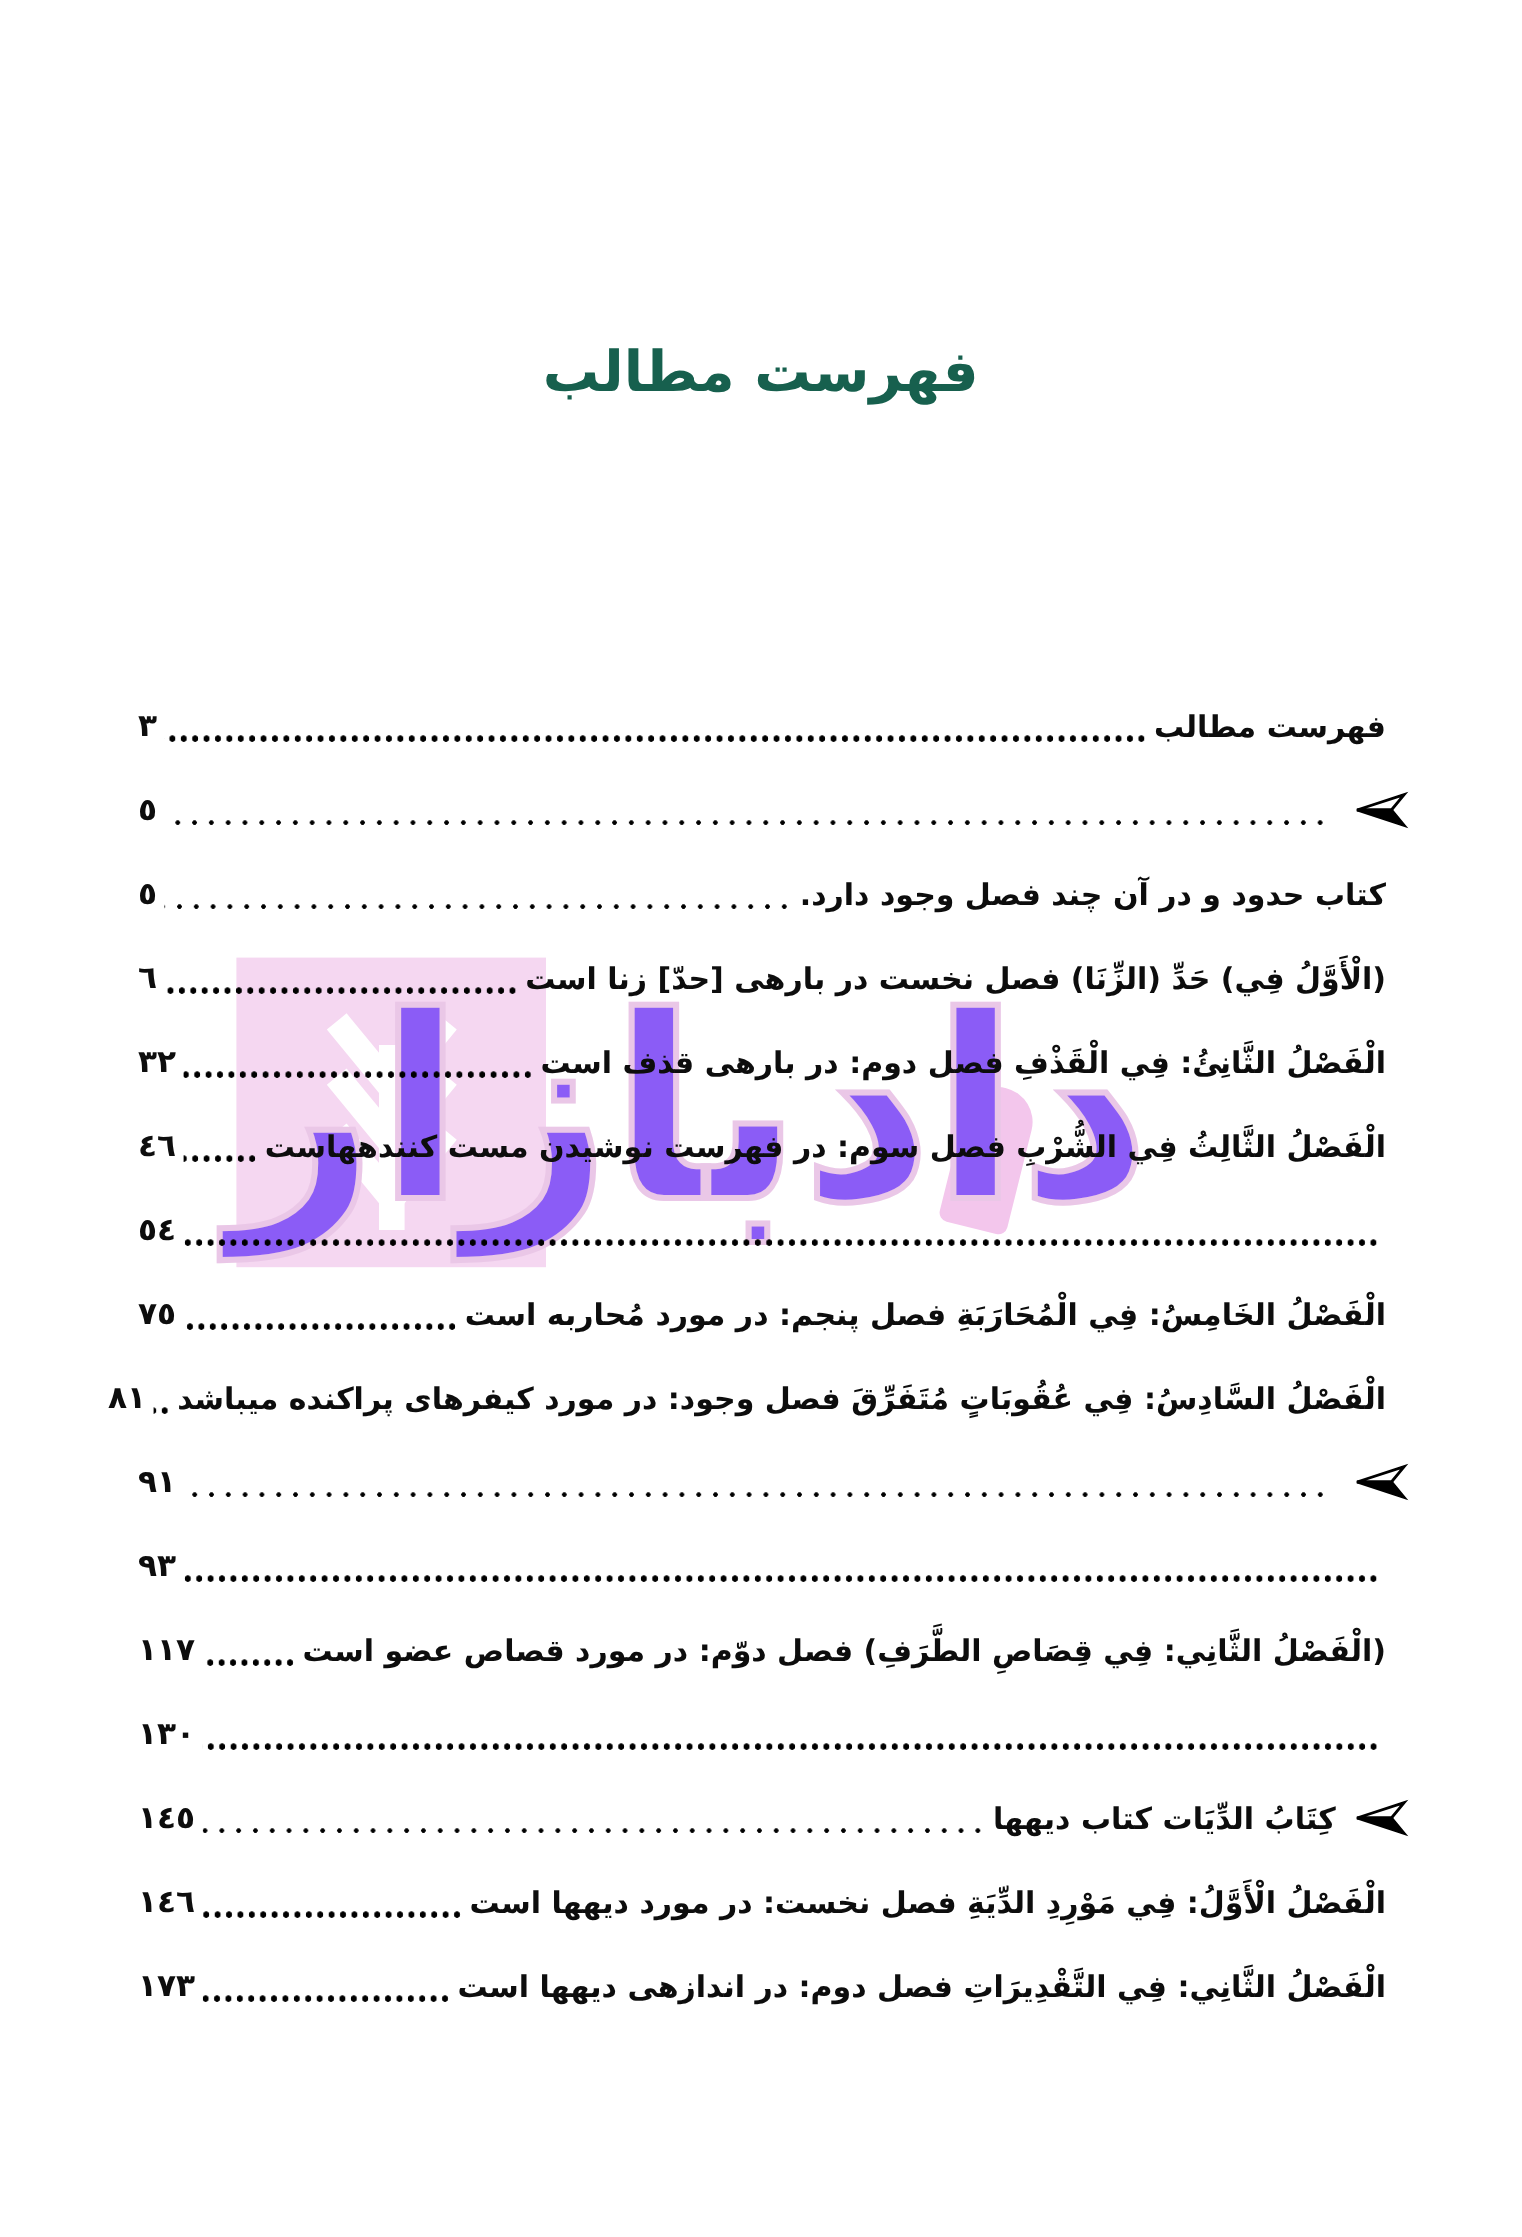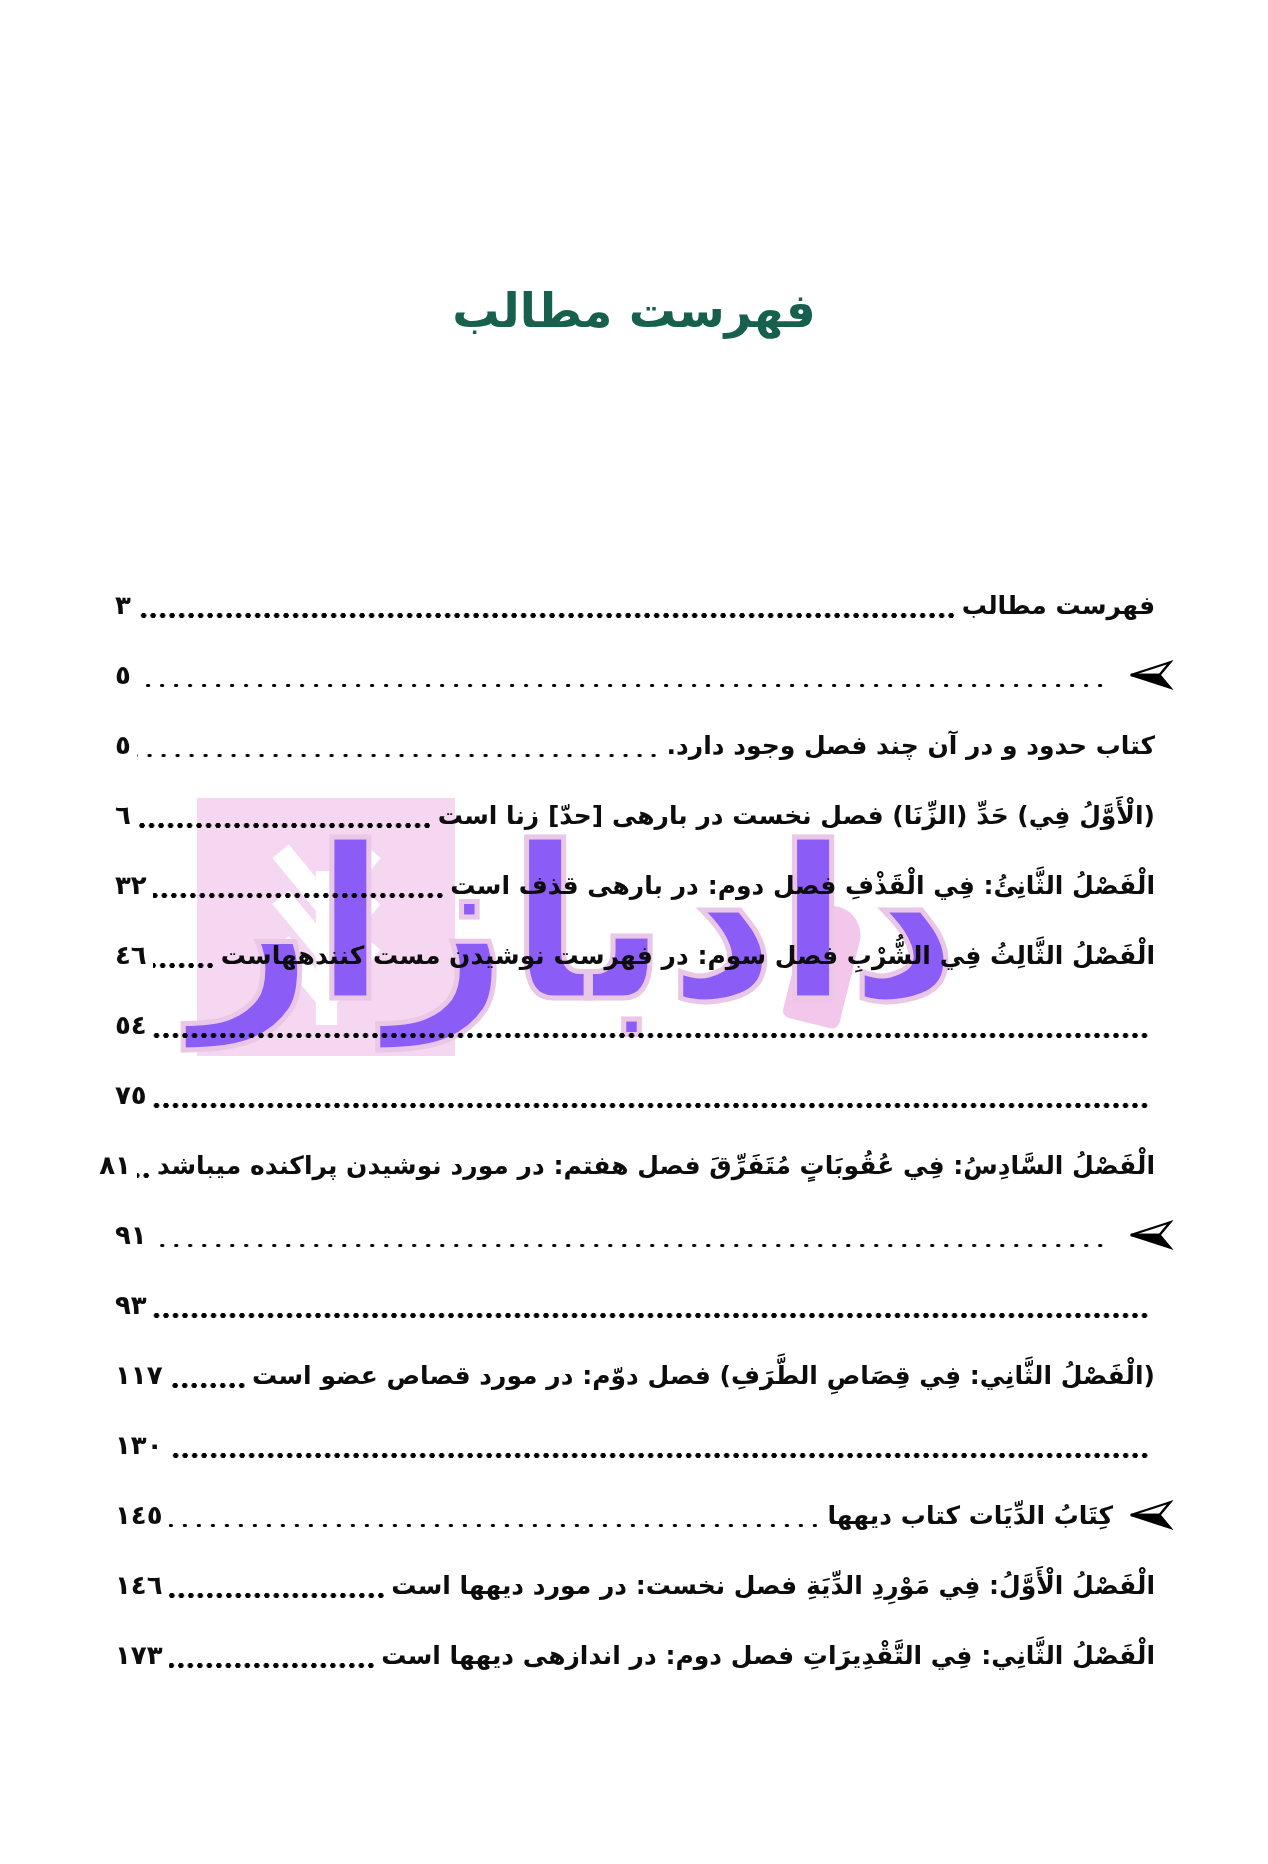--- a/index.html
+++ b/index.html
@@ -140,26 +140,27 @@
       <span class="leader bold"></span>
       <span class="num">٤٦</span>
     </div>
 
     <div class="row">
       <span class="leader bold"></span>
       <span class="num">٥٤</span>
     </div>
 
     <div class="row">
+      <span class="t">الْفَصْلُ الخَامِسُ: فِي الْمُحَارَبَةِ فصل پنجم: در مورد مُحاربه است</span>
       <span class="leader bold"></span>
       <span class="num">٧٥</span>
     </div>
 
     <div class="row">
-      <span class="t">الْفَصْلُ السَّادِسُ: فِي عُقُوبَاتٍ مُتَفَرِّقَ فصل هفتم: در مورد نوشیدن پراکنده میباشد</span>
+      <span class="t">الْفَصْلُ السَّادِسُ: فِي عُقُوبَاتٍ مُتَفَرِّقَ فصل وجود: در مورد کیفرهای پراکنده میباشد</span>
       <span class="leader bold"></span>
       <span class="num">٨١</span>
     </div>
 
     <div class="row">
       <span class="marker">
         <svg viewBox="0 0 44 32">
             <path d="M3 16 L40 4 L30 16 Z" fill="#ffffff" stroke="#000" stroke-width="2.2"></path>
             <path d="M3 16 L30 16 L40 28 Z" fill="#000" stroke="#000" stroke-width="2.2"></path>
           </svg>

